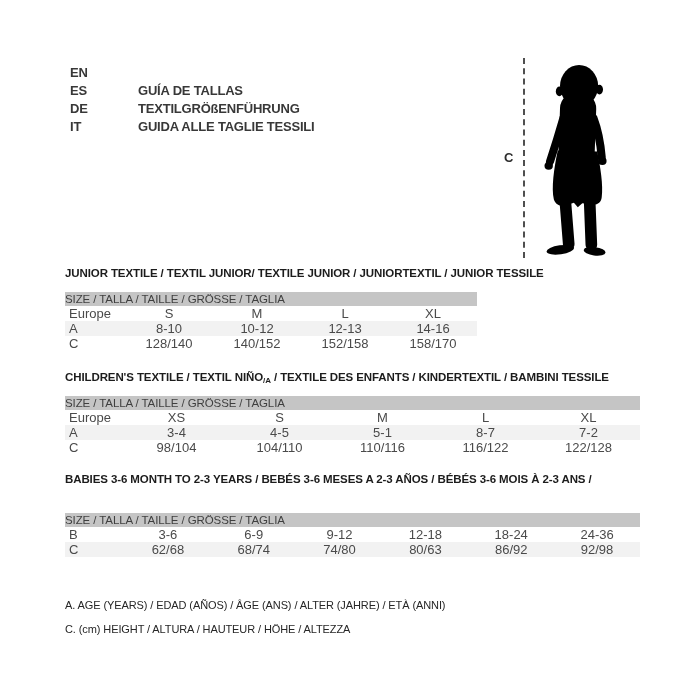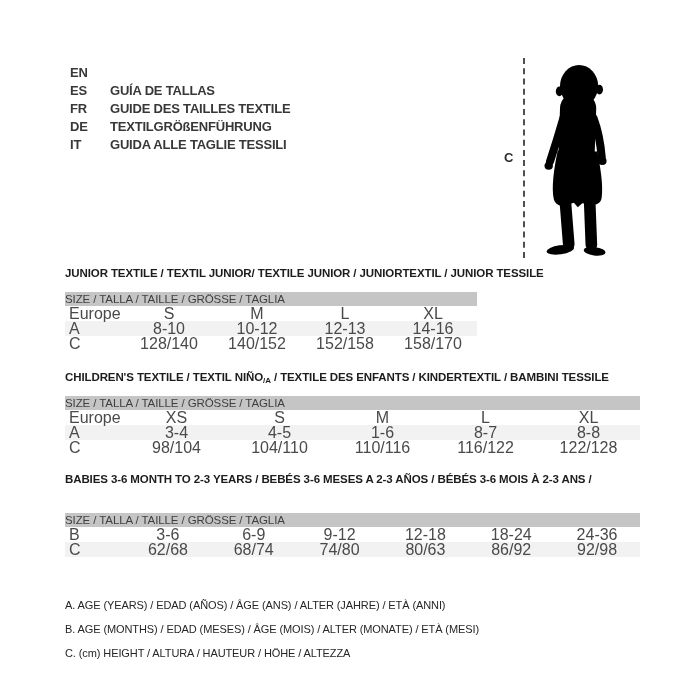--- a/index.html
+++ b/index.html
@@ -10,21 +10,21 @@
   .page {
     position: relative;
     width: 700px;
     height: 700px;
     background: #ffffff;
     overflow: hidden;
   }
 
   
   .lang-header { position: absolute; left: 70px; top: 64px; }
-  .lang-row { display: flex; height: 18px; line-height: 18px; }
+  .lang-row { display: flex; height: 18px; line-height: 18px; gap: 28px; }
   .lang-code {
     width: 40px; font-size: 13px; font-weight: bold; color: #383838;
     letter-spacing: -0.2px;
   }
   .lang-text {
     font-size: 13px; font-weight: bold; color: #383838;
     letter-spacing: -0.2px; white-space: nowrap;
   }
 
   
@@ -47,21 +47,21 @@
   }
   .sub-a { font-size: 8px; vertical-align: -2px; font-weight: bold; }
 
   
   .size-table { position: absolute; left: 65px; }
   .size-bar {
     height: 14px; line-height: 14px; background: #c5c5c5;
     font-size: 11.5px; color: #3f3f3f; 
     letter-spacing: -0.1px;
   }
-  .t-row { display: flex; height: 15px; line-height: 15px; font-size: 16px; color: #4a4a4a; }
+  .t-row { display: flex; height: 15px; line-height: 15px; font-size: 13px; color: #4a4a4a; }
   .t-row.shaded { background: #f2f2f2; }
   .t-lbl { width: 60px; padding-left: 4px; box-sizing: border-box; }
   .t-cell { flex: 1; text-align: center; }
 
   
   .notes { position: absolute; left: 65px; top: 589px; }
   .note-line {
     height: 16px; line-height: 16px; font-size: 11px; font-weight: normal;
     color: #262626; letter-spacing: -0.1px; white-space: nowrap; margin-top: 8px;
   }
@@ -71,24 +71,20 @@
 
 <div class="page">
 
   <div class="lang-header">
     <div class="lang-row">
       <span class="lang-code">EN</span>
     </div>
     <div class="lang-row">
       <span class="lang-code">ES</span>
       <span class="lang-text">GUÍA DE TALLAS</span>
-    </div>
-    <div class="lang-row">
-      <span class="lang-code">FR</span>
-      <span class="lang-text">GUIDE DES TAILLES TEXTILE</span>
     </div>
     <div class="lang-row">
       <span class="lang-code">DE</span>
       <span class="lang-text">TEXTILGRÖßENFÜHRUNG</span>
     </div>
     <div class="lang-row">
       <span class="lang-code">IT</span>
       <span class="lang-text">GUIDA ALLE TAGLIE TESSILI</span>
     </div>
   </div>
@@ -151,23 +147,23 @@
       <span class="t-cell">XS</span>
       <span class="t-cell">S</span>
       <span class="t-cell">M</span>
       <span class="t-cell">L</span>
       <span class="t-cell">XL</span>
     </div>
     <div class="t-row shaded">
       <span class="t-lbl">A</span>
       <span class="t-cell">3-4</span>
       <span class="t-cell">4-5</span>
-      <span class="t-cell">1-6</span>
+      <span class="t-cell">5-1</span>
       <span class="t-cell">8-7</span>
-      <span class="t-cell">8-8</span>
+      <span class="t-cell">7-2</span>
     </div>
     <div class="t-row">
       <span class="t-lbl">C</span>
       <span class="t-cell">98/104</span>
       <span class="t-cell">104/110</span>
       <span class="t-cell">110/116</span>
       <span class="t-cell">116/122</span>
       <span class="t-cell">122/128</span>
     </div>
   </div>
@@ -192,17 +188,16 @@
       <span class="t-cell">68/74</span>
       <span class="t-cell">74/80</span>
       <span class="t-cell">80/63</span>
       <span class="t-cell">86/92</span>
       <span class="t-cell">92/98</span>
     </div>
   </div>
 
   <div class="notes">
     <div class="note-line">A. AGE (YEARS) / EDAD (AÑOS) / ÂGE (ANS) / ALTER (JAHRE) / ETÀ (ANNI)</div>
-    <div class="note-line">B. AGE (MONTHS) / EDAD (MESES) / ÂGE (MOIS) / ALTER (MONATE) / ETÀ (MESI)</div>
     <div class="note-line">C. (cm) HEIGHT / ALTURA / HAUTEUR / HÖHE / ALTEZZA</div>
   </div>
 
 </div>
 
 </body></html>

